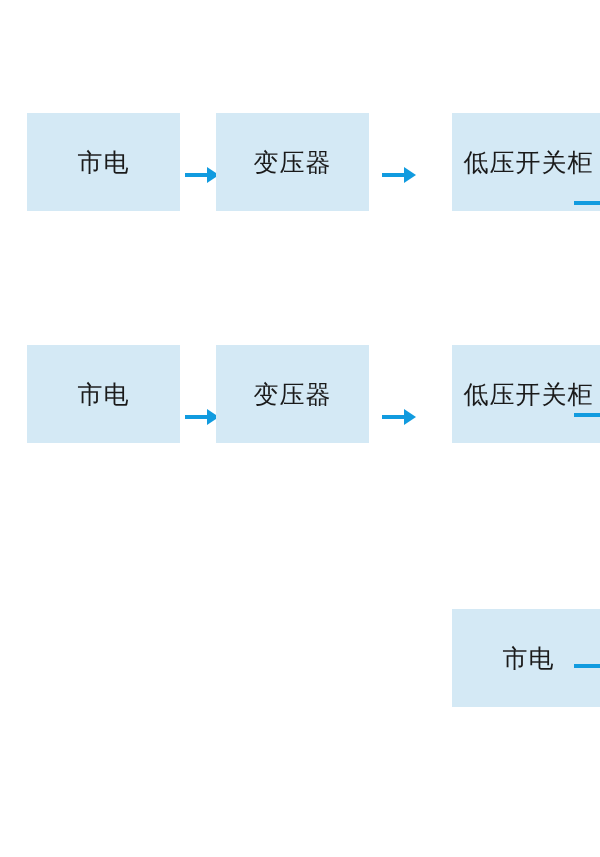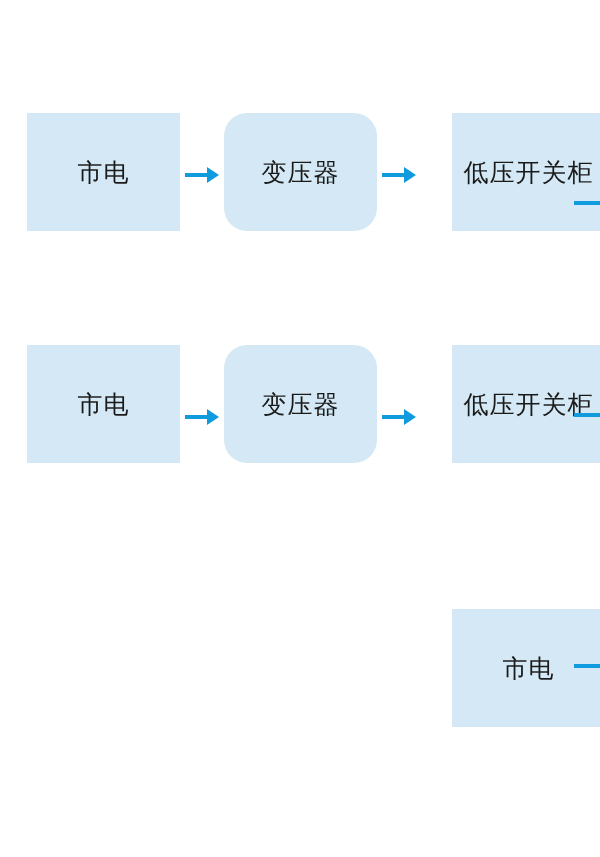--- a/index.html
+++ b/index.html
@@ -9,35 +9,35 @@
     font-family:"Liberation Sans","DejaVu Sans",sans-serif;
     overflow:hidden;
   }
   .canvas{
     position:relative;
     width:600px;height:857px;
     background:var(--bg,#ffffff);
   }
   .node{
     position:absolute;
-    width:153px;height:118px;
+    width:153px;height:98px;
     background:var(--fill,#d4e9f5);
     display:flex;align-items:center;justify-content:center;
     color:var(--text,#1a1a1a);
     font-size:25px;
     letter-spacing:1px;
     box-sizing:border-box;
   }
   
   .r1{top:113px;}
   .r2{top:345px;}
   .r3{top:609px;}
   
   .c1{left:27px;}
-  .c2{left:224px;border-radius:23px;}
+  .c2{left:216px;}
   .c3{left:421px;margin-left:31px;}
 
   
   .arrow{
     position:absolute;
     width:34px;height:18px;
     transform:translateY(-50%);
   }
   .arrow .shaft{
     position:absolute;

